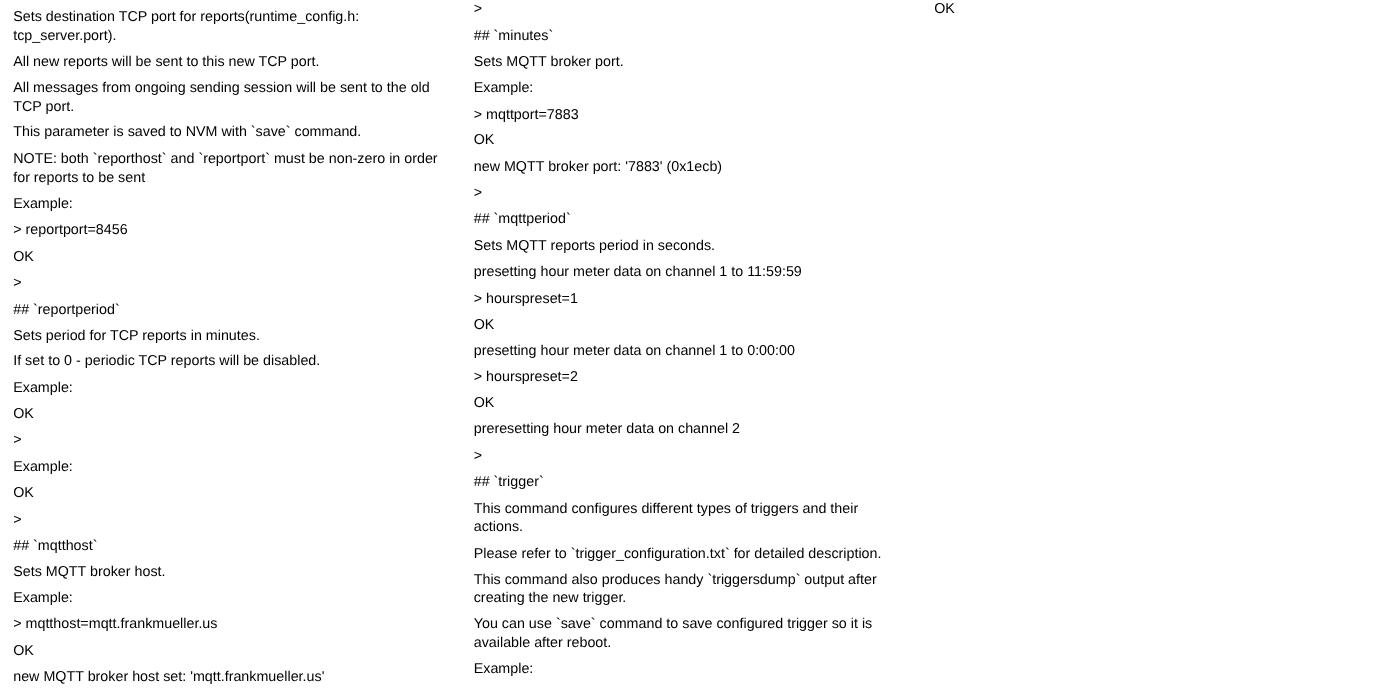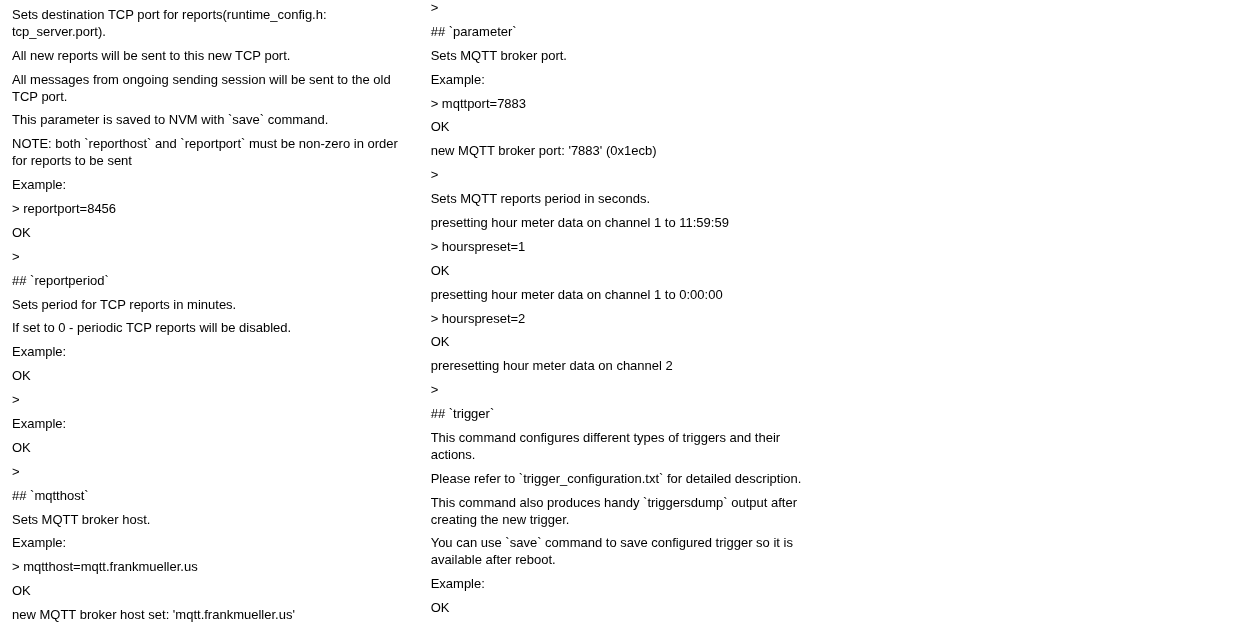--- a/index.html
+++ b/index.html
@@ -53,27 +53,28 @@
   <div class="para">Example:</div>
   <div class="para">OK</div>
   <div class="para">&gt;</div>
   <div class="para">## `mqtthost`</div>
   <div class="para">Sets MQTT broker host.</div>
   <div class="para">Example:</div>
   <div class="para">&gt; mqtthost=mqtt.frankmueller.us</div>
   <div class="para">OK</div>
   <div class="para">new MQTT broker host set: 'mqtt.frankmueller.us'</div>
   <div class="para">&gt;</div>
-  <div class="para">## `parameter`</div>
+  <div class="para">## `minutes`</div>
   <div class="para">Sets MQTT broker port.</div>
   <div class="para">Example:</div>
   <div class="para">&gt; mqttport=7883</div>
   <div class="para">OK</div>
   <div class="para">new MQTT broker port: '7883' (0x1ecb)</div>
   <div class="para">&gt;</div>
+  <div class="para">## `mqttperiod`</div>
   <div class="para">Sets MQTT reports period in seconds.</div>
 
   <div class="para">presetting hour meter data on channel 1 to 11:59:59</div>
   <div class="para">&gt; hourspreset=1</div>
   <div class="para">OK</div>
   <div class="para">presetting hour meter data on channel 1 to 0:00:00</div>
   <div class="para">&gt; hourspreset=2</div>
   <div class="para">OK</div>
   <div class="para">preresetting hour meter data on channel 2</div>
   <div class="para">&gt;</div>

